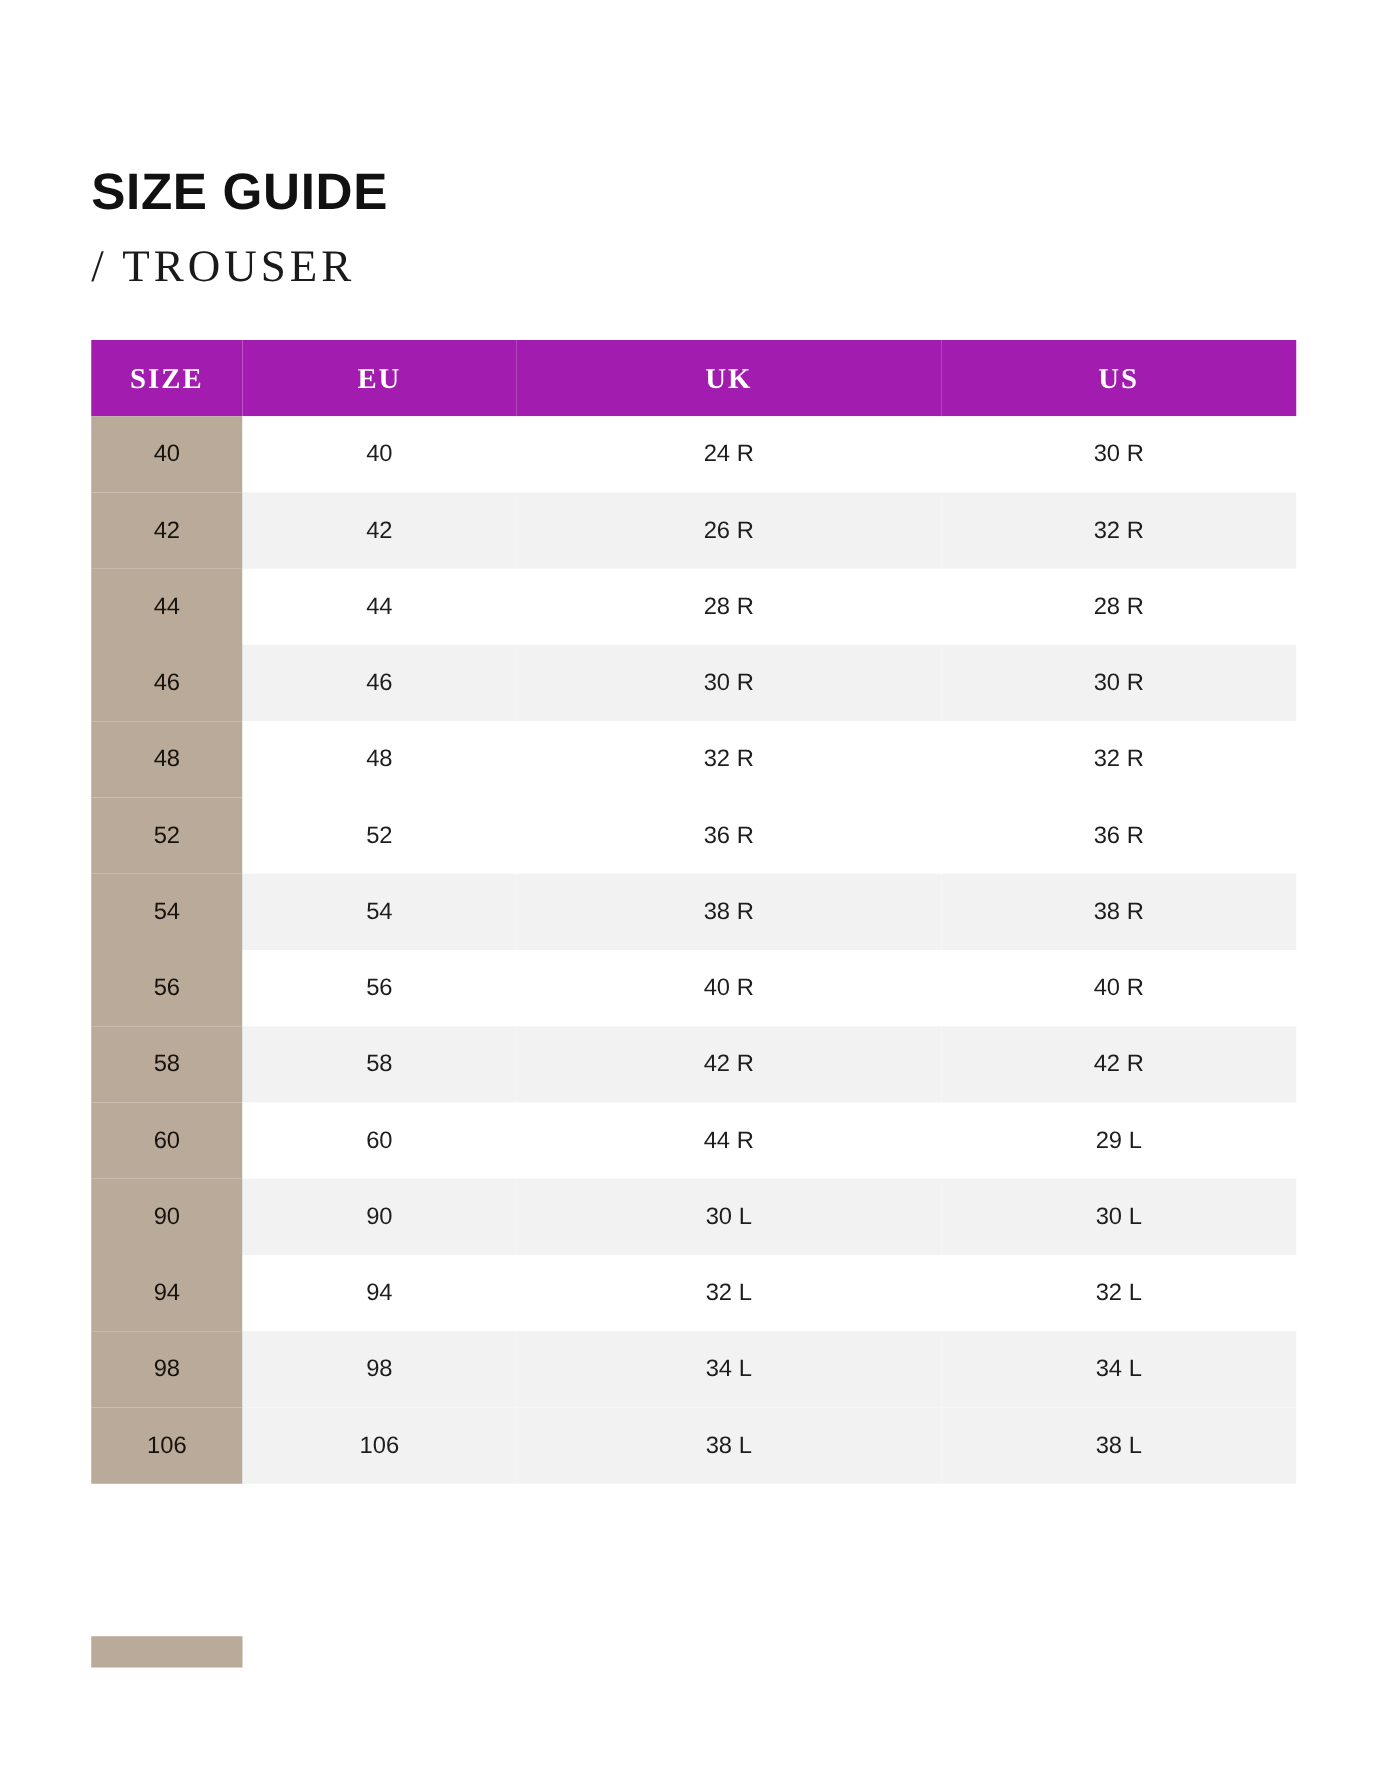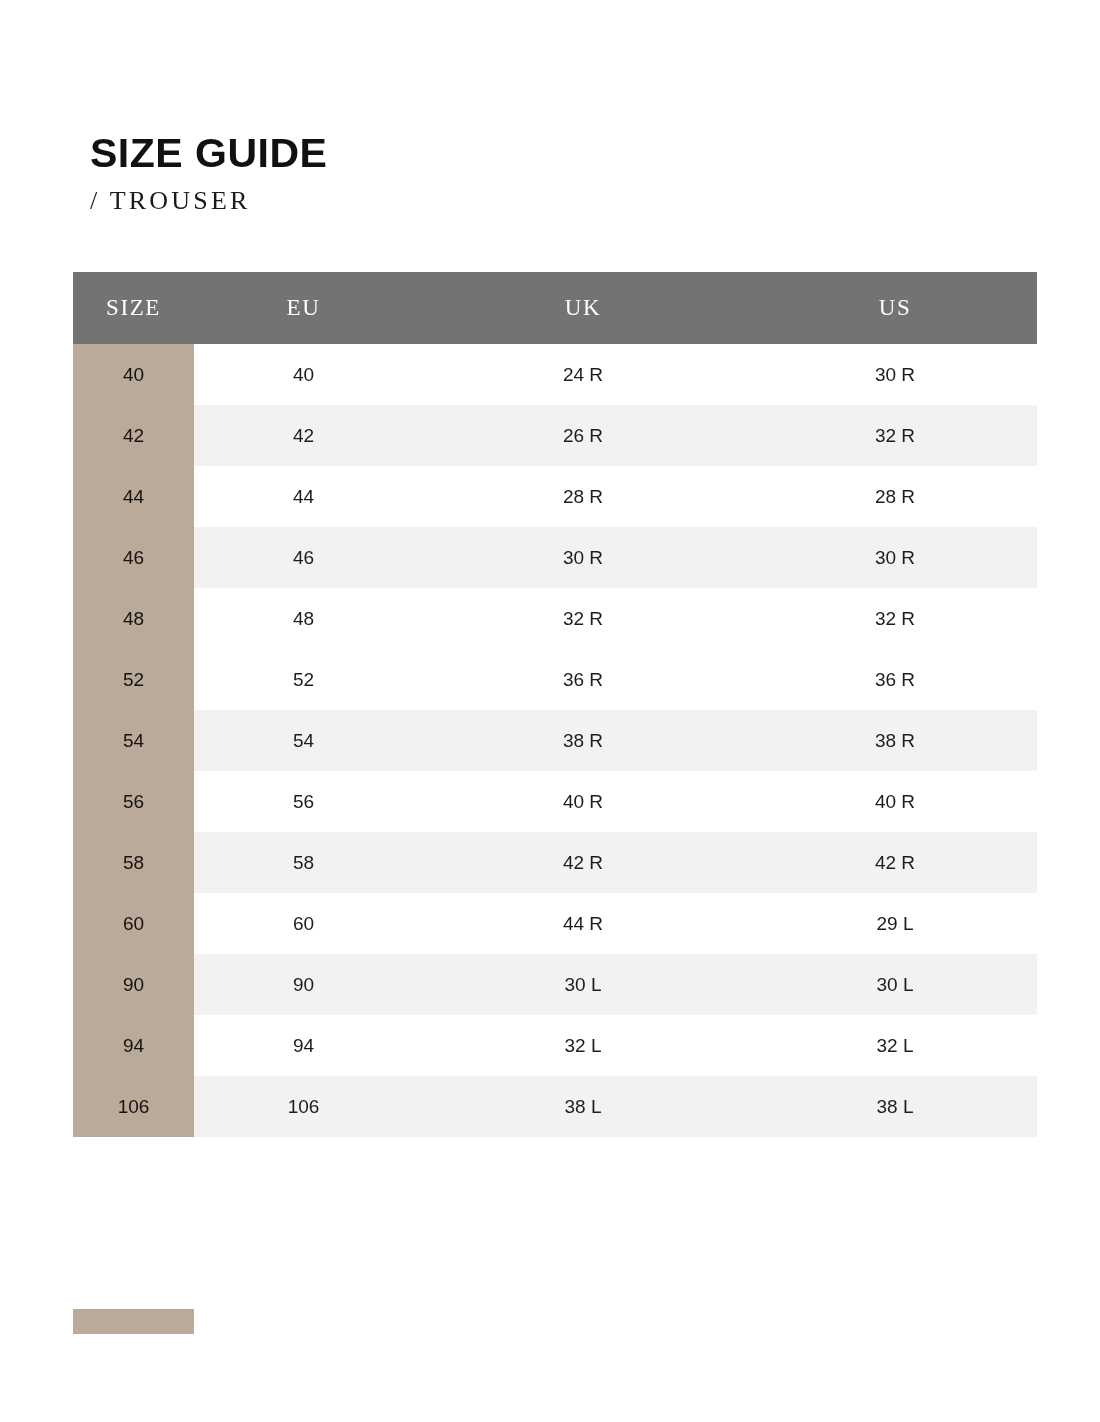--- a/index.html
+++ b/index.html
@@ -17,41 +17,41 @@
   .page {
     position: relative;
     width: 1100px;
     height: 1422px;
     box-sizing: border-box;
   }
 
   
   .heading {
     position: absolute;
-    left: 90px;
+    left: 73px;
     top: 131px;
   }
   .title-main {
     font-family: "Liberation Sans", sans-serif;
     font-weight: bold;
     font-size: 41px;
     line-height: 44px;
     letter-spacing: 0.5px;
     color: #111111;
     margin: 0;
     white-space: nowrap;
   }
   .title-sub {
     font-family: "Liberation Serif", serif;
     font-weight: normal;
-    font-size: 26px;
+    font-size: 36px;
     line-height: 40px;
     letter-spacing: 3.2px;
     color: #1a1a1a;
-    margin: 6px 0 0 0;
+    margin: 18px 0 0 0;
     white-space: nowrap;
   }
 
   
   .table-wrap {
     position: absolute;
     left: 73px;
     top: 272px;
     width: 964px;
   }
@@ -62,27 +62,27 @@
     width: 964px;
     table-layout: fixed;
   }
 
   table.size-table col.c-size { width: 121px; }
   table.size-table col.c-eu   { width: 219px; }
   table.size-table col.c-uk   { width: 340px; }
   table.size-table col.c-us   { width: 284px; }
 
   thead th {
-    background: #737373;
+    background: #a21caf;
     color: #ffffff;
     font-family: "Liberation Serif", serif;
-    font-weight: normal;
+    font-weight: bold;
     font-size: 23px;
     letter-spacing: 1.6px;
-    height: 72px;
+    height: 61px;
     padding: 0;
     text-align: center;
     vertical-align: middle;
   }
 
   tbody td {
     font-family: "Liberation Sans", sans-serif;
     font-size: 19px;
     color: #1d1d1d;
     height: 61px;
@@ -207,20 +207,26 @@
             <td>30 L</td>
             <td>30 L</td>
           </tr>
           <tr>
             <td class="size-cell">94</td>
             <td>94</td>
             <td>32 L</td>
             <td>32 L</td>
           </tr>
           <tr class="alt">
+            <td class="size-cell">98</td>
+            <td>98</td>
+            <td>34 L</td>
+            <td>34 L</td>
+          </tr>
+          <tr class="alt">
             <td class="size-cell">106</td>
             <td>106</td>
             <td>38 L</td>
             <td>38 L</td>
           </tr>
         </tbody>
     </table>
     <div class="tan-foot"></div>
   </div>
 

